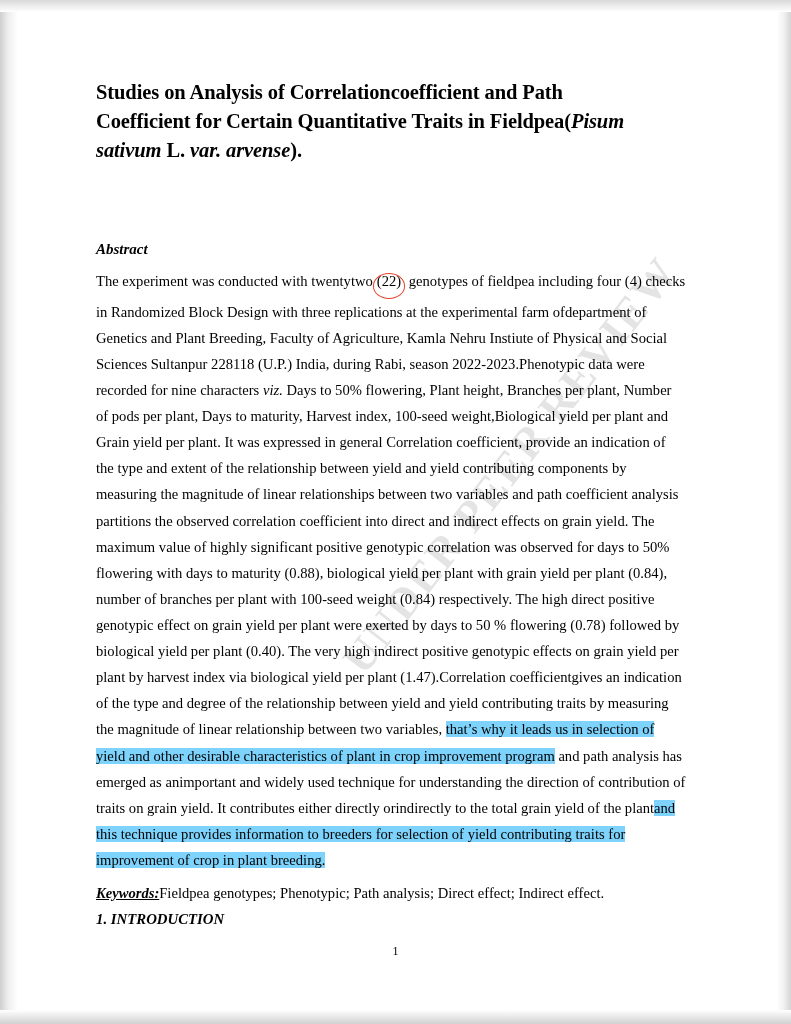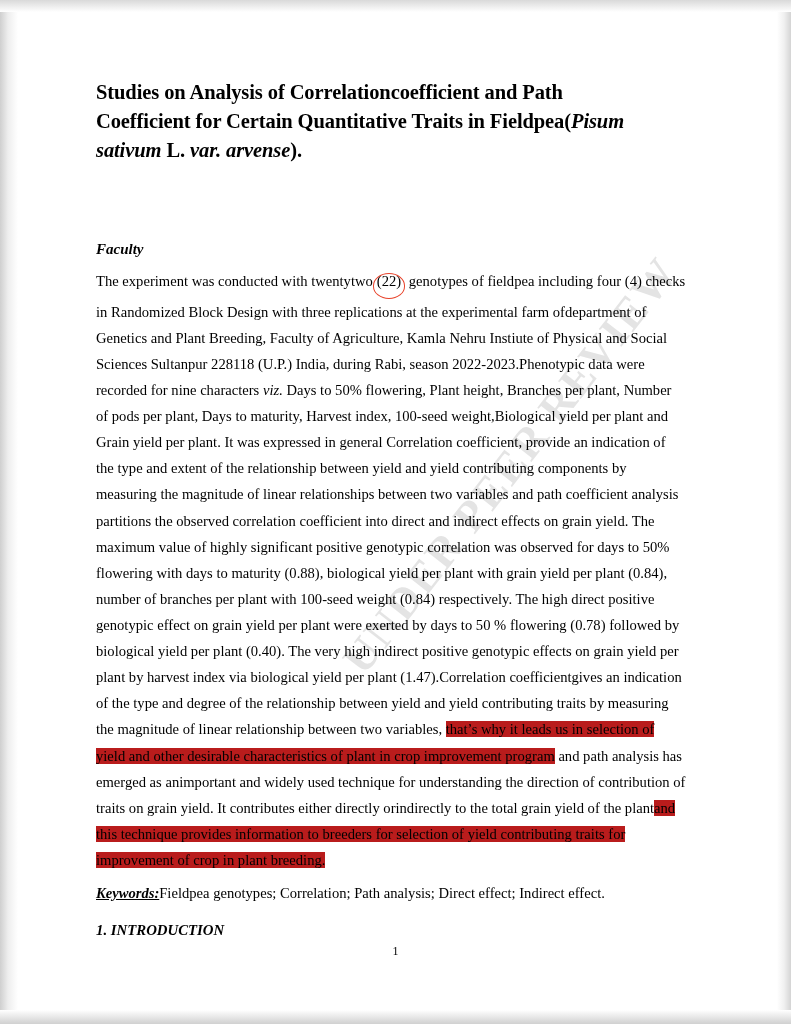--- a/index.html
+++ b/index.html
@@ -69,21 +69,21 @@
     font-size: 14.6px;
     line-height: 1.79;
     text-align: left;
     width: 590px;
   }
   .abstract-body .ital {
     font-style: italic;
     text-align: right;
   }
   .hl {
-    background: #b91c1c;
+    background: #7dd3fc;
   }
   .circled {
     display: inline-block;
     border: 1.4px solid #e8422a;
     border-radius: 50%;
     padding: 0px 3px 8px 3px;
     line-height: 1.05;
   }
   .keywords {
     font-size: 14.6px;
@@ -92,21 +92,21 @@
   }
   .keywords .lead {
     font-weight: bold;
     font-style: italic;
     text-decoration: underline;
   }
   .section-heading {
     font-size: 14.8px;
     font-weight: bold;
     font-style: italic;
-    margin-top: 16px;
+    margin-top: 5px;
   }
   .page-number {
     position: absolute;
     left: 0;
     right: 0;
     top: 944px;
     text-align: center;
     font-size: 12px;
   }
   .watermark {
@@ -142,28 +142,28 @@
   <div class="watermark">UNDER PEER REVIEW</div>
 
   <div class="content">
 
     <h1 class="doc-title">
       <span>Studies on Analysis of Correlationcoefficient and Path</span>
       <span>Coefficient for Certain Quantitative Traits in</span>
       <span>Fieldpea(</span><span class="ital">Pisum sativum</span><span> L. </span><span class="ital">var. arvense</span><span>).</span>
     </h1>
 
-    <div class="abstract-heading">Faculty</div>
+    <div class="abstract-heading">Abstract</div>
 
     <div class="abstract-body">
       <span>The experiment was conducted with twentytwo</span><span class="circled">(22)</span><span> genotypes of fieldpea including four (4) checks in Randomized Block Design with three replications at the experimental farm ofdepartment of Genetics and Plant Breeding, Faculty of Agriculture, Kamla Nehru Instiute of Physical and Social Sciences Sultanpur 228118 (U.P.) India, during Rabi, season 2022-2023.Phenotypic data were recorded for nine characters </span><span class="ital">viz.</span><span> Days to 50% flowering, Plant height, Branches per plant, Number of pods per plant, Days to maturity, Harvest index, 100-seed weight,Biological yield per plant and Grain yield per plant. It was expressed in general Correlation coefficient, provide an indication of the type and extent of the relationship between yield and yield contributing components by measuring the magnitude of linear relationships between two variables and path coefficient analysis partitions the observed correlation coefficient into direct and indirect effects on grain yield. The maximum value of highly significant positive genotypic correlation was observed for days to 50% flowering with days to maturity (0.88), biological yield per plant with grain yield per plant (0.84), number of branches per plant with 100-seed weight (0.84) respectively. The high direct positive genotypic effect on grain yield per plant were exerted by days to 50 % flowering (0.78) followed by biological yield per plant (0.40). The very high indirect positive genotypic effects on grain yield per plant by harvest index via biological yield per plant (1.47).Correlation coefficientgives an indication of the type and degree of the relationship between yield and yield contributing traits by measuring the magnitude of linear relationship between two variables, </span><span class="hl">that’s why it leads us in selection of yield and other desirable characteristics of plant in crop improvement program</span><span> and path analysis has emerged as animportant and widely used technique for understanding the direction of contribution of traits on grain yield. It contributes either directly orindirectly to the total grain yield of the plant</span><span class="hl">and this technique provides information to breeders for selection of yield contributing traits for improvement of crop in plant breeding.</span>
     </div>
 
     <div class="keywords">
-      <span class="lead">Keywords:</span><span>Fieldpea genotypes; Correlation; Path analysis; Direct effect; Indirect effect.</span>
+      <span class="lead">Keywords:</span><span>Fieldpea genotypes; Phenotypic; Path analysis; Direct effect; Indirect effect.</span>
     </div>
 
     <div class="section-heading">1. INTRODUCTION</div>
 
   </div>
 
   <div class="page-number">1</div>
 
 </div>
 

